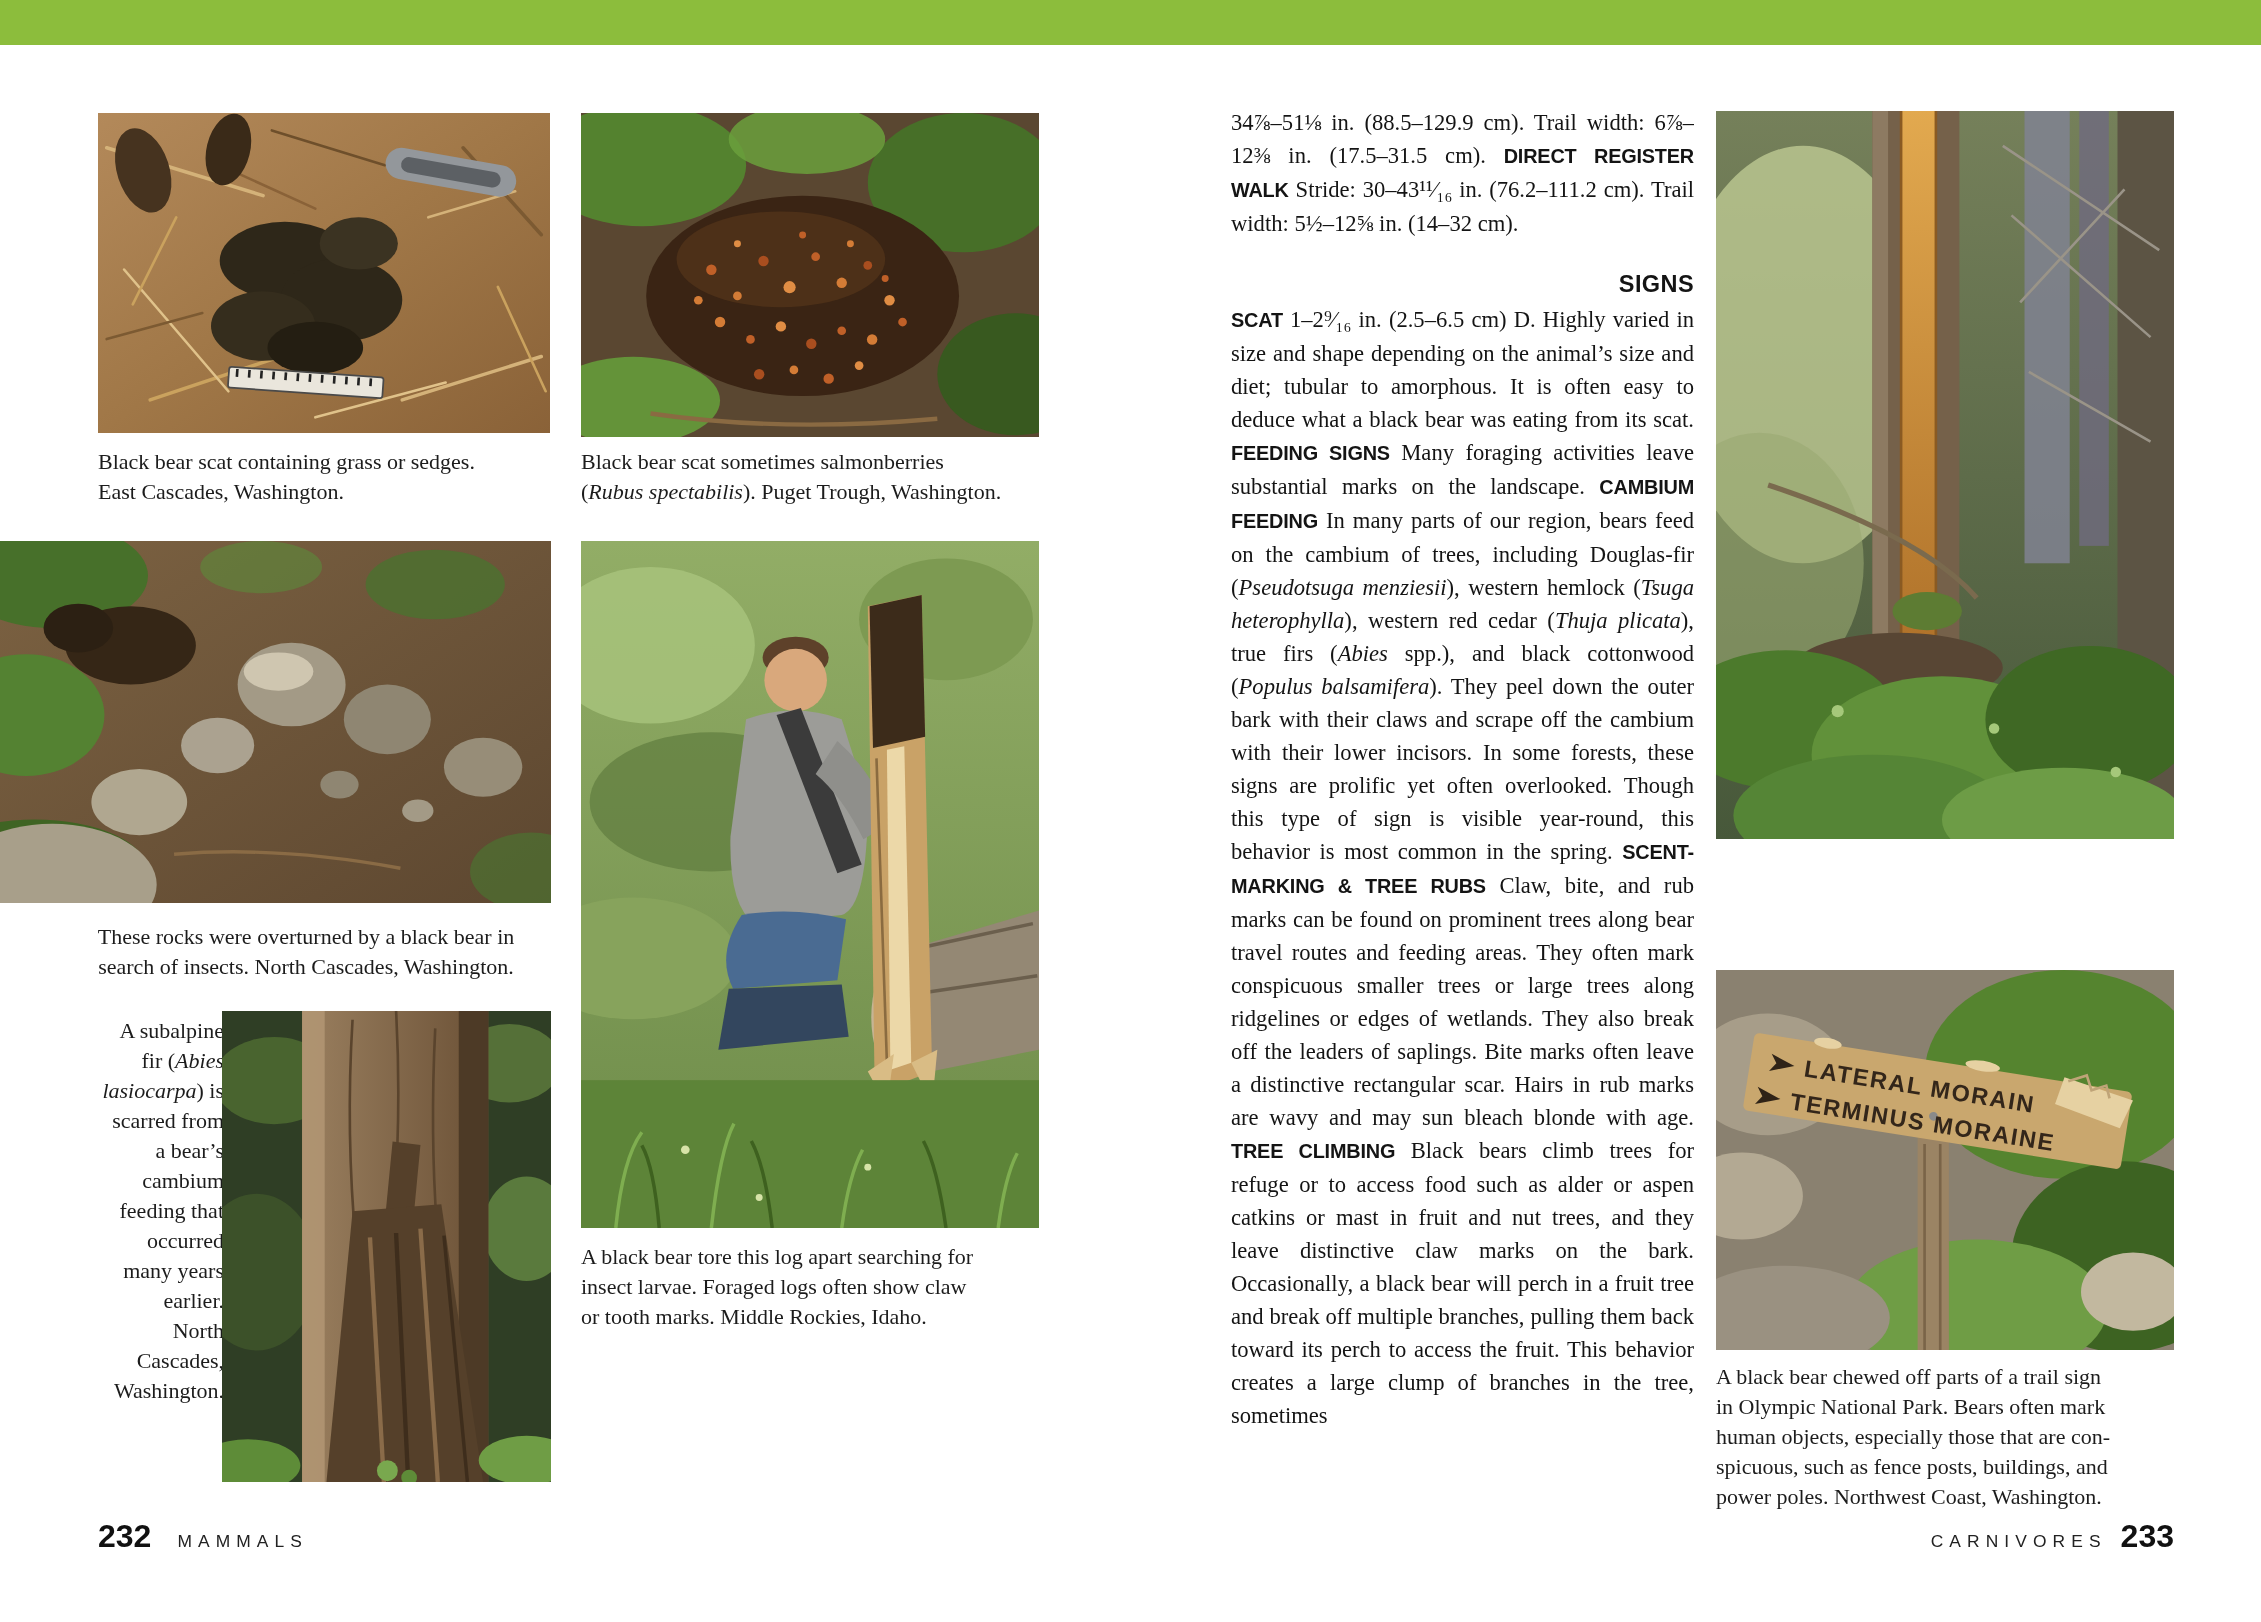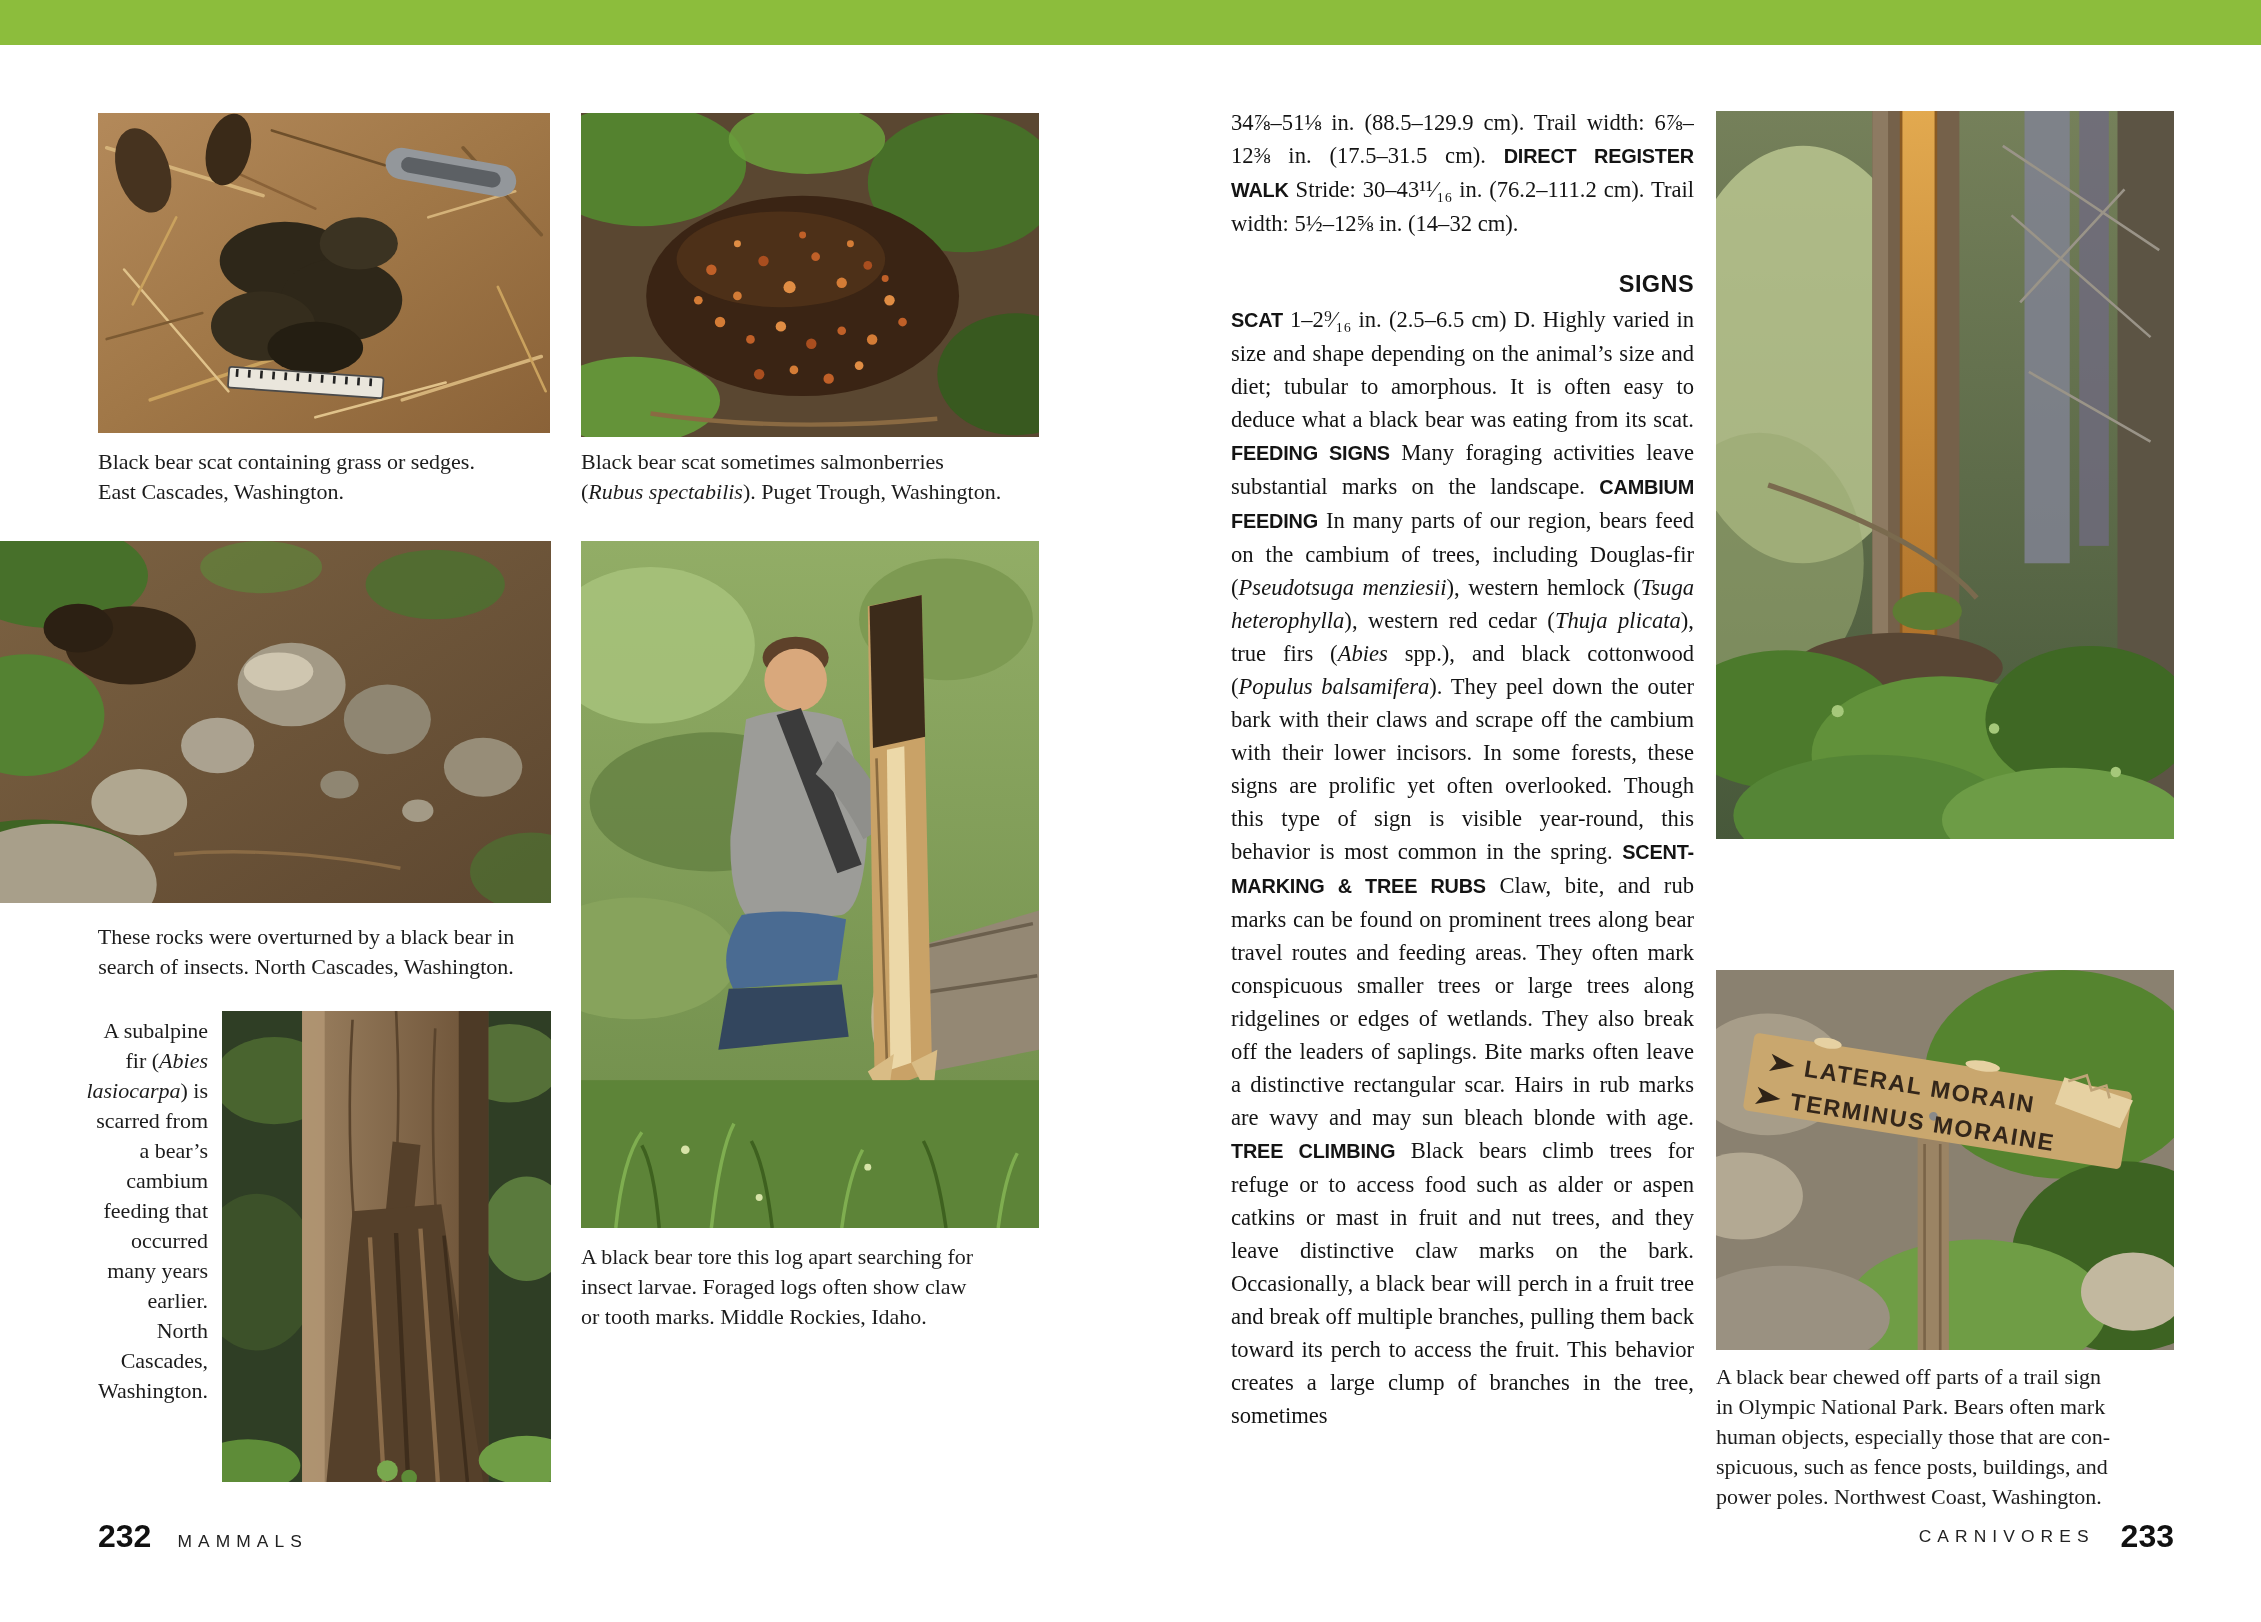--- a/index.html
+++ b/index.html
@@ -178,21 +178,21 @@
         <ellipse cx="480" cy="310" rx="18" ry="13" fill="#a39a86"></ellipse>
       </g>
       <path d="M200 360 q120 -10 260 16" stroke="#8a6b45" stroke-width="4" fill="none"></path>
     </svg>
   </div>
   <div class="caption centered" style="left:61px;top:922px;width:490px;">
       <div class="cap-line"><span class="run-n">These rocks were overturned by a black bear in</span></div>
       <div class="cap-line"><span class="run-n">search of insects. North Cascades, Washington.</span></div>
     </div>
 
-  <div class="caption rightal" style="left:30px;top:1016px;width:178px;">
+  <div class="caption rightal" style="left:46px;top:1016px;width:178px;">
       <div class="cap-line"><span class="run-n">A subalpine</span></div>
       <div class="cap-line"><span class="run-n">fir (</span><span class="run-i">Abies</span></div>
       <div class="cap-line"><span class="run-i">lasiocarpa</span><span class="run-n">) is</span></div>
       <div class="cap-line"><span class="run-n">scarred from</span></div>
       <div class="cap-line"><span class="run-n">a bear’s</span></div>
       <div class="cap-line"><span class="run-n">cambium</span></div>
       <div class="cap-line"><span class="run-n">feeding that</span></div>
       <div class="cap-line"><span class="run-n">occurred</span></div>
       <div class="cap-line"><span class="run-n">many years</span></div>
       <div class="cap-line"><span class="run-n">earlier.</span></div>
@@ -385,19 +385,19 @@
     </svg>
   </div>
   <div class="caption" style="left:1716px;top:1362px;">
       <div class="cap-line"><span class="run-n">A black bear chewed off parts of a trail sign</span></div>
       <div class="cap-line"><span class="run-n">in Olympic National Park. Bears often mark</span></div>
       <div class="cap-line"><span class="run-n">human objects, especially those that are con-</span></div>
       <div class="cap-line"><span class="run-n">spicuous, such as fence posts, buildings, and</span></div>
       <div class="cap-line"><span class="run-n">power poles. Northwest Coast, Washington.</span></div>
     </div>
 
-  <div class="footer footer-right" style="gap:26px;align-items:center;">
+  <div class="footer footer-right" style="gap:14px;">
     <span class="running-head">CARNIVORES</span>
     <span class="folio">233</span>
   </div>
 
 </div>
 
 
 </body></html>

